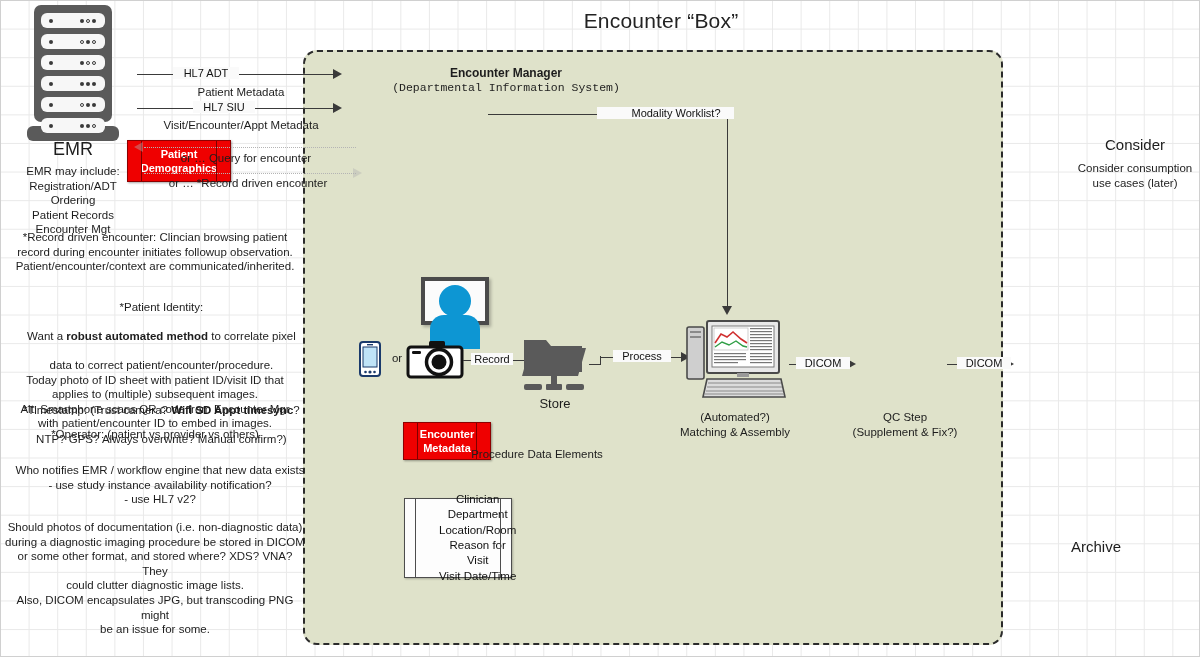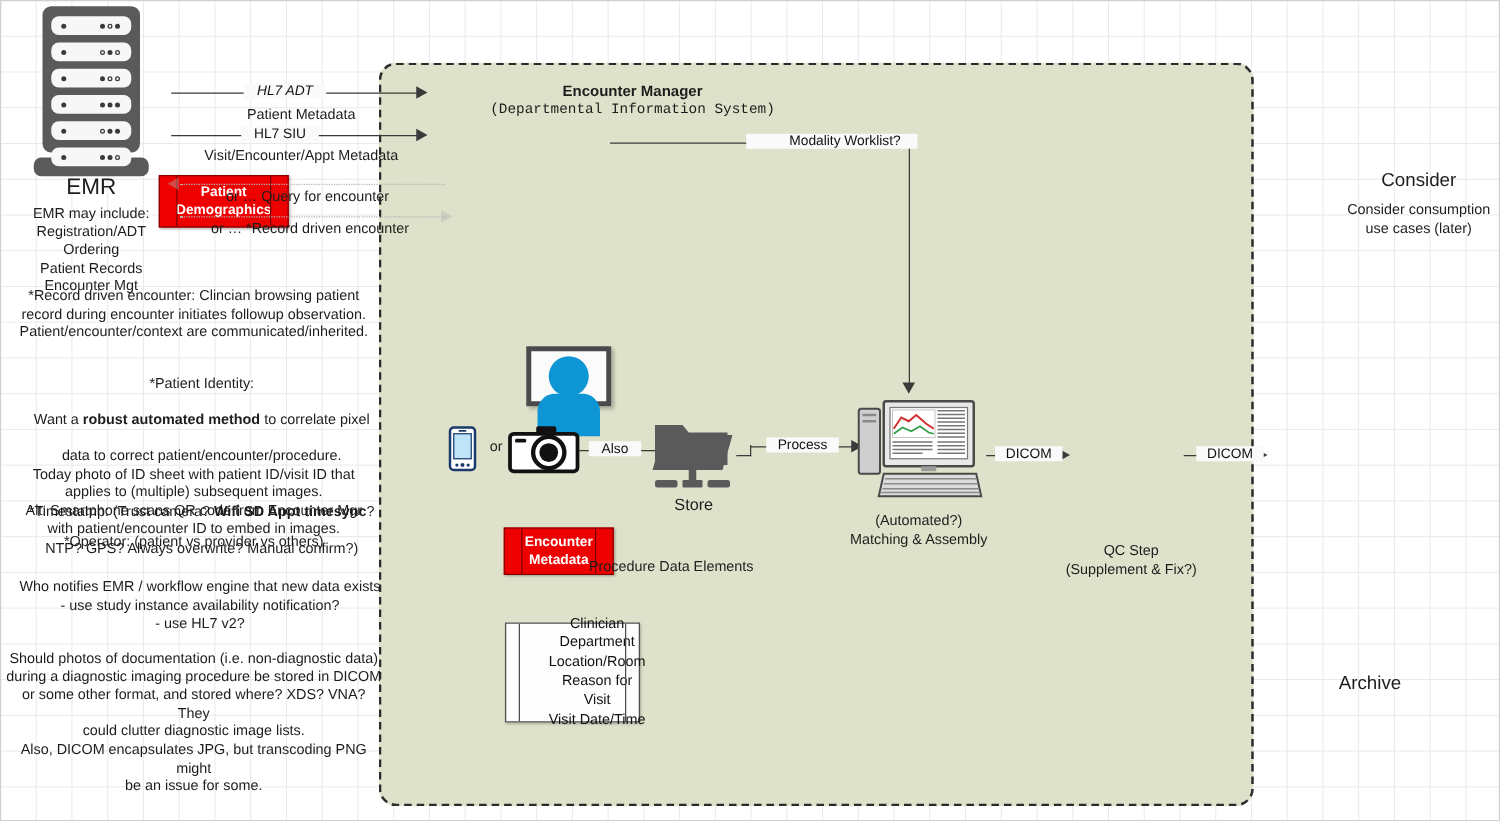--- a/index.html
+++ b/index.html
@@ -129,20 +129,21 @@
   .rack .rdots{position:absolute;right:7px;display:flex;align-items:center;}
 
   svg{display:block;overflow:visible;}
 </style>
 </head>
 <body>
 
 <div id="root">
 
   <div class="abs" id="encounter-box"></div>
+  <div class="abs ctr" id="diagram-title">Encounter “Box”</div>
 
   <div class="abs rack" style="left:26px;top:4px;width:92px;height:136px;">
     <div class="case"></div>
     <div class="base"></div>
     <div class="slot" style="left:14px;top:8px;width:64px;height:15px;">
       <span class="ldot" style="top:5.5px;"></span>
       <span class="rdots">
           <i class="dot"></i>
           <i class="dot open"></i>
           <i class="dot"></i>
@@ -229,21 +230,21 @@
 
   <div class="abs txt" style="left:4px;top:519px;width:300px;">Should photos of documentation (i.e. non-diagnostic data)
 during a diagnostic imaging procedure be stored in DICOM
 or some other format, and stored where? XDS? VNA? They
 could clutter diagnostic image lists.
 Also, DICOM encapsulates JPG, but transcoding PNG might
 be an issue for some.</div>
 
   <div class="abs hline" style="left:136px;top:73px;width:200px;"></div>
   <div class="abs arrowR" style="left:332px;top:68px;"></div>
-  <div class="abs chip ctr" style="left:194px;top:66px;width:60px;font-style:italic;">HL7 ADT</div>
+  <div class="abs chip ctr" style="left:172px;top:66px;width:60px;">HL7 ADT</div>
   <div class="abs txt ctr" style="left:150px;top:84px;width:180px;">Patient Metadata</div>
 
   <div class="abs hline" style="left:136px;top:107px;width:200px;"></div>
   <div class="abs arrowR" style="left:332px;top:102px;"></div>
   <div class="abs chip ctr" style="left:192px;top:100px;width:56px;">HL7 SIU</div>
   <div class="abs txt ctr" style="left:140px;top:117px;width:200px;">Visit/Encounter/Appt Metadata</div>
 
   <div class="abs hline dot" style="left:143px;top:146px;width:212px;"></div>
   <div class="abs arrowL grey greyhead" style="left:133px;top:141px;border-right-color:#b0b0b0;"></div>
   <div class="abs txt ctr" style="left:150px;top:150px;width:190px;">or … Query for encounter</div>
@@ -296,21 +297,21 @@
       <rect x="22" y="0" width="16" height="6" rx="1.5" fill="#111"></rect>
       <rect x="1" y="6" width="54" height="30" rx="3" fill="#fff" stroke="#111" stroke-width="3"></rect>
       <circle cx="32" cy="21" r="12.5" fill="#fff" stroke="#111" stroke-width="3.5"></circle>
       <circle cx="32" cy="21" r="7.5" fill="#111"></circle>
       <rect x="5" y="10" width="9" height="3" rx="1.2" fill="#111"></rect>
     </svg>
   </div>
 
   <div class="abs hline" style="left:462px;top:359px;width:70px;"></div>
   <div class="abs arrowR" style="left:528px;top:354px;"></div>
-  <div class="abs chip ctr" style="left:470px;top:352px;width:36px;">Also</div>
+  <div class="abs chip ctr" style="left:470px;top:352px;width:36px;">Record</div>
 
   <div class="abs" style="left:519px;top:325px;width:70px;height:68px;">
     <svg width="70" height="68" viewBox="0 0 70 68">
       <path d="M4 14 L26 14 L31 20 L62 20 L62 46 L4 46 Z" fill="#5a5a5a"></path>
       <path d="M10 22 L66 22 L58 50 L2 50 Z" fill="#5a5a5a"></path>
       <rect x="31" y="50" width="6" height="8" fill="#5a5a5a"></rect>
       <rect x="26" y="58" width="16" height="6" rx="1" fill="#5a5a5a"></rect>
       <rect x="4" y="58" width="18" height="6" rx="2" fill="#5a5a5a"></rect>
       <rect x="46" y="58" width="18" height="6" rx="2" fill="#5a5a5a"></rect>
     </svg>
@@ -361,21 +362,21 @@
       </g>
     </svg>
   </div>
   <div class="abs txt ctr" style="left:674px;top:409px;width:120px;">(Automated?)
 Matching &amp; Assembly</div>
 
   <div class="abs hline" style="left:788px;top:363px;width:62px;"></div>
   <div class="abs arrowR" style="left:846px;top:358px;"></div>
   <div class="abs chip ctr" style="left:795px;top:356px;width:48px;">DICOM</div>
 
-  <div class="abs txt ctr" style="left:848px;top:409px;width:112px;margin-top:24px;">QC Step
+  <div class="abs txt ctr" style="left:848px;top:409px;width:112px;">QC Step
 (Supplement &amp; Fix?)</div>
 
   <div class="abs hline" style="left:946px;top:363px;width:62px;"></div>
   <div class="abs arrowR" style="left:1004px;top:358px;"></div>
   <div class="abs chip ctr" style="left:956px;top:356px;width:48px;">DICOM</div>
 
   <div class="abs txt" style="left:446px;top:446px;width:180px;">Procedure Data Elements</div>
 
   <div class="abs txt ctr" style="left:1084px;top:137px;width:100px;font-size:15px;">Consider</div>
   <div class="abs txt ctr" style="left:1066px;top:160px;width:136px;">Consider consumption

